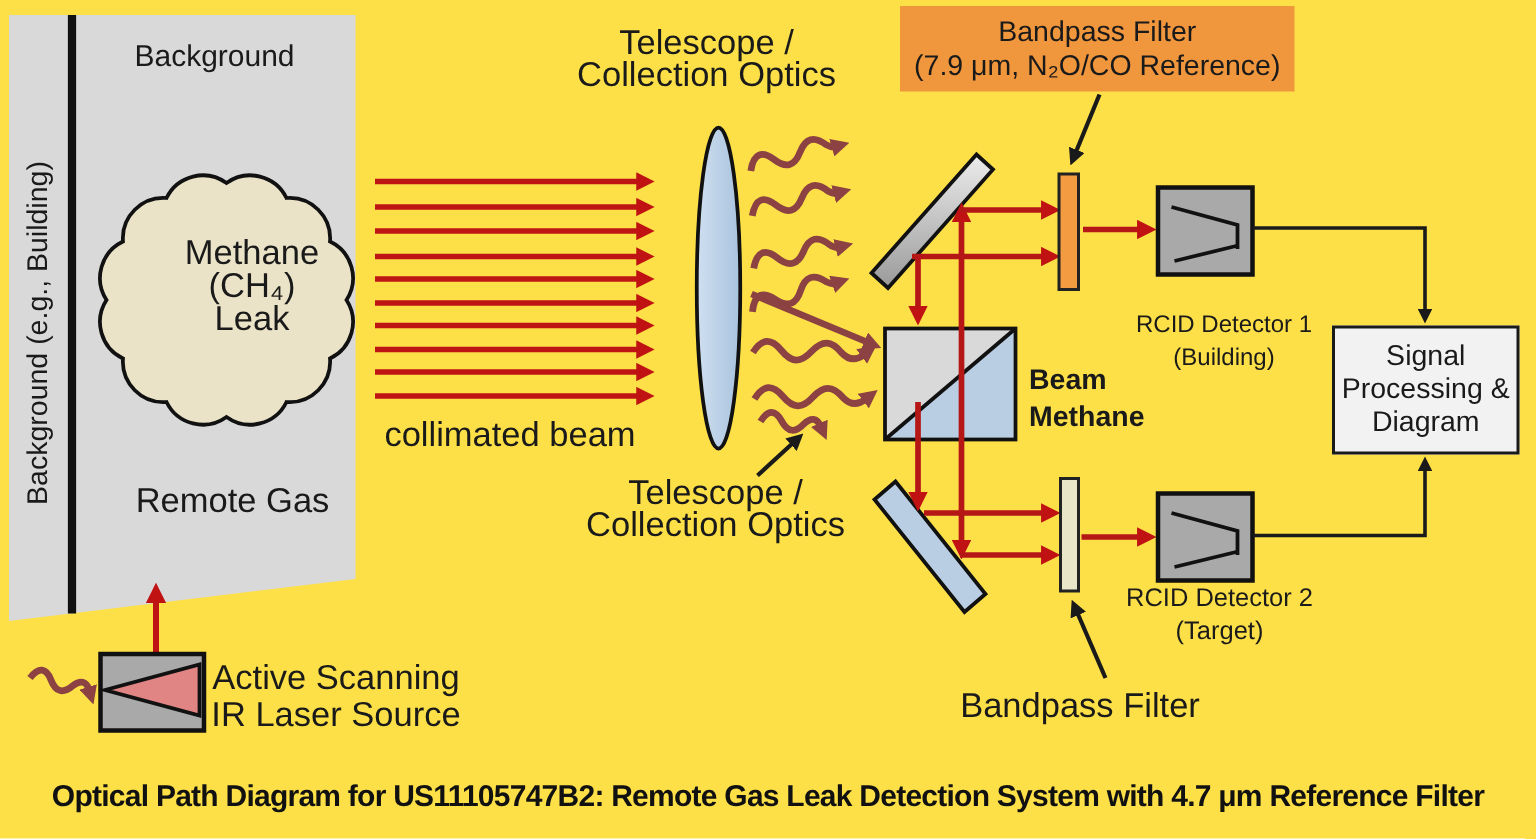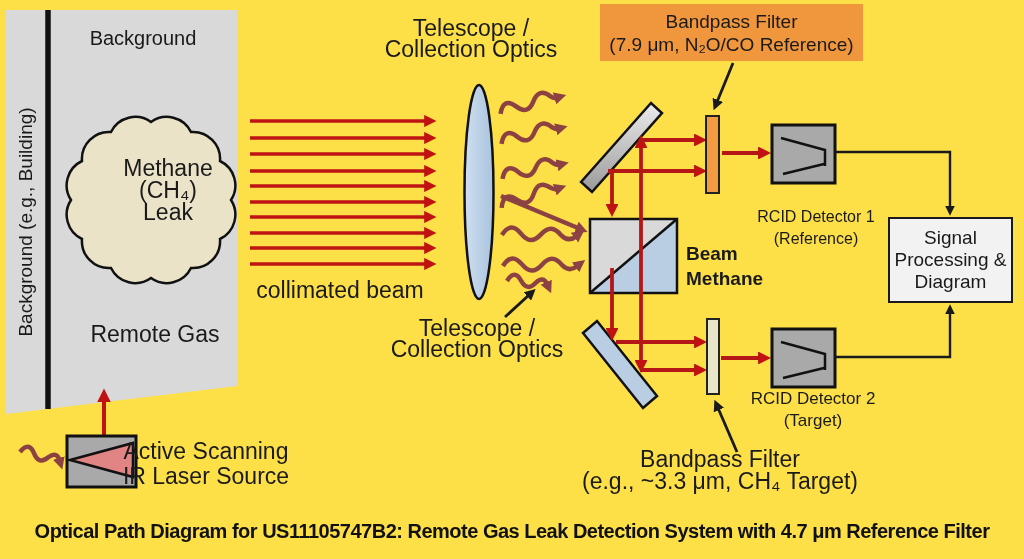--- a/index.html
+++ b/index.html
@@ -182,39 +182,38 @@
     <div>(7.9 μm, N₂O/CO Reference)</div>
   </div>
 
   <div class="lbl-left" style="left:686px;top:241px">
     <div>Beam</div>
     <div>Methane</div>
   </div>
 
   <div class="lbl" style="left:816px;top:228px;line-height:22px;font-size:16px">
     <div>RCID Detector 1</div>
-    <div>(Reference)</div>
+    <div>(Building)</div>
   </div>
 
   <div class="lbl" style="left:813px;top:410px;line-height:22px;font-size:17px">
     <div>RCID Detector 2</div>
     <div>(Target)</div>
   </div>
 
   <div class="lbl" style="left:720px;top:470px;line-height:22px">
     <div>Bandpass Filter</div>
-    <div>(e.g., ~3.3 μm, CH₄ Target)</div>
   </div>
 
   <div class="signal-box">
     <div>Signal</div>
     <div>Processing &amp;</div>
     <div>Diagram</div>
   </div>
 
-  <div class="lbl" style="left:206px;top:464px;line-height:25px">
+  <div class="lbl" style="left:224px;top:464px;line-height:25px">
     <div>Active Scanning</div>
     <div>IR Laser Source</div>
   </div>
 
   <div class="caption">Optical Path Diagram for US11105747B2: Remote Gas Leak Detection System with 4.7 μm Reference Filter</div>
 
 </div>
 
 </body></html>

